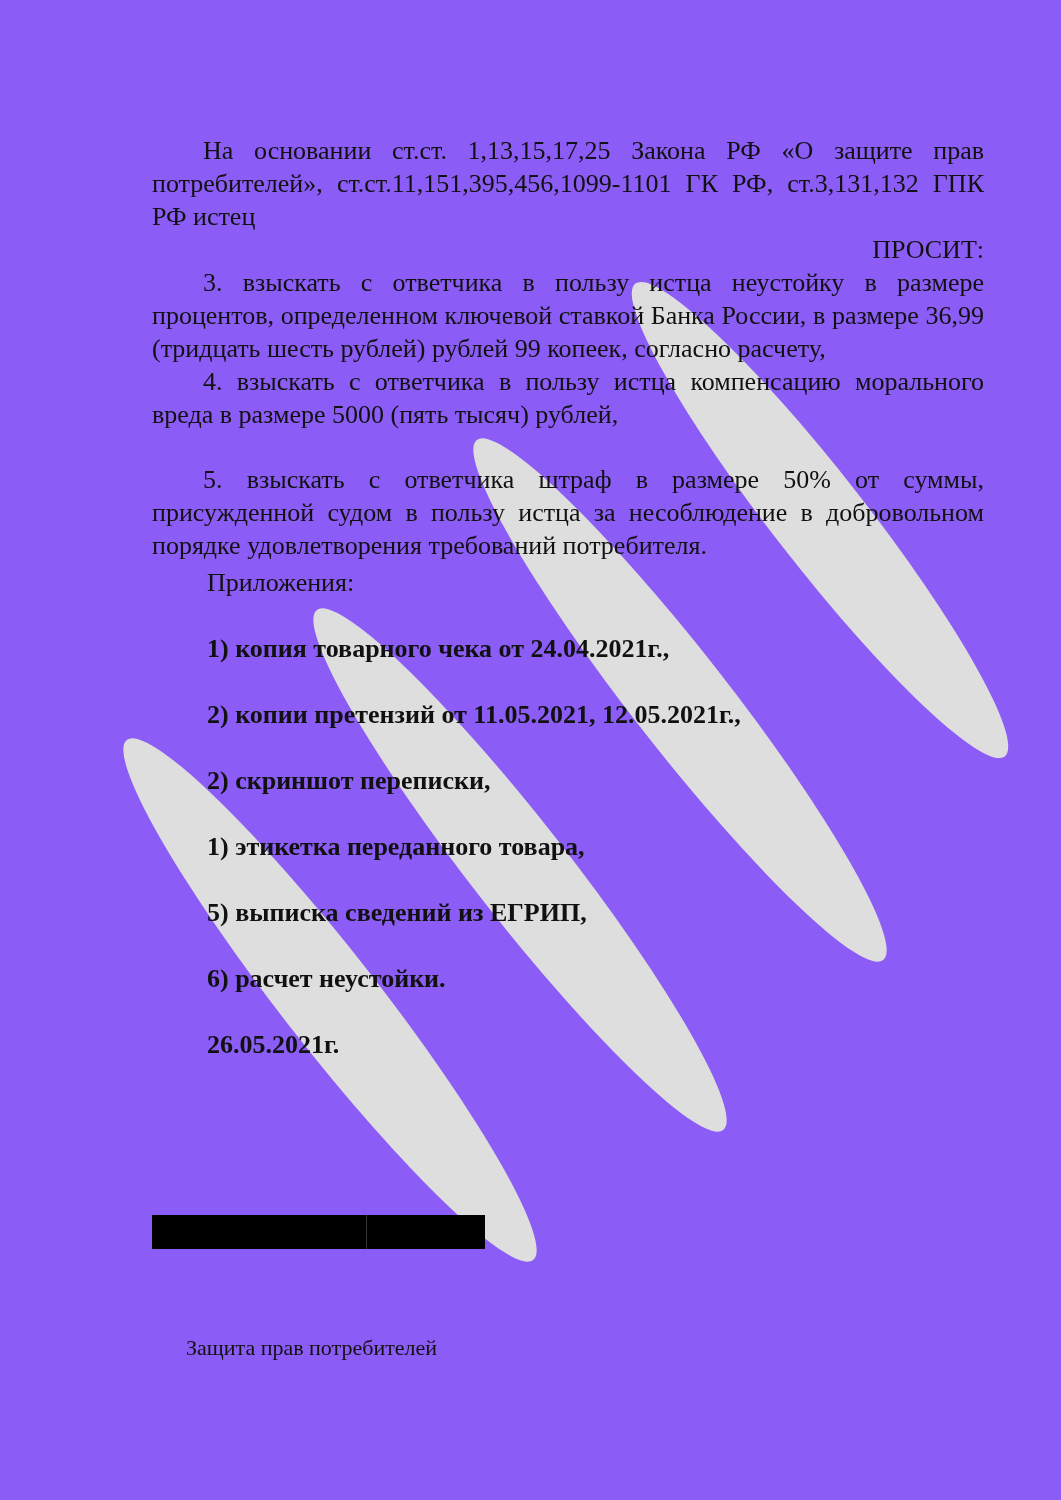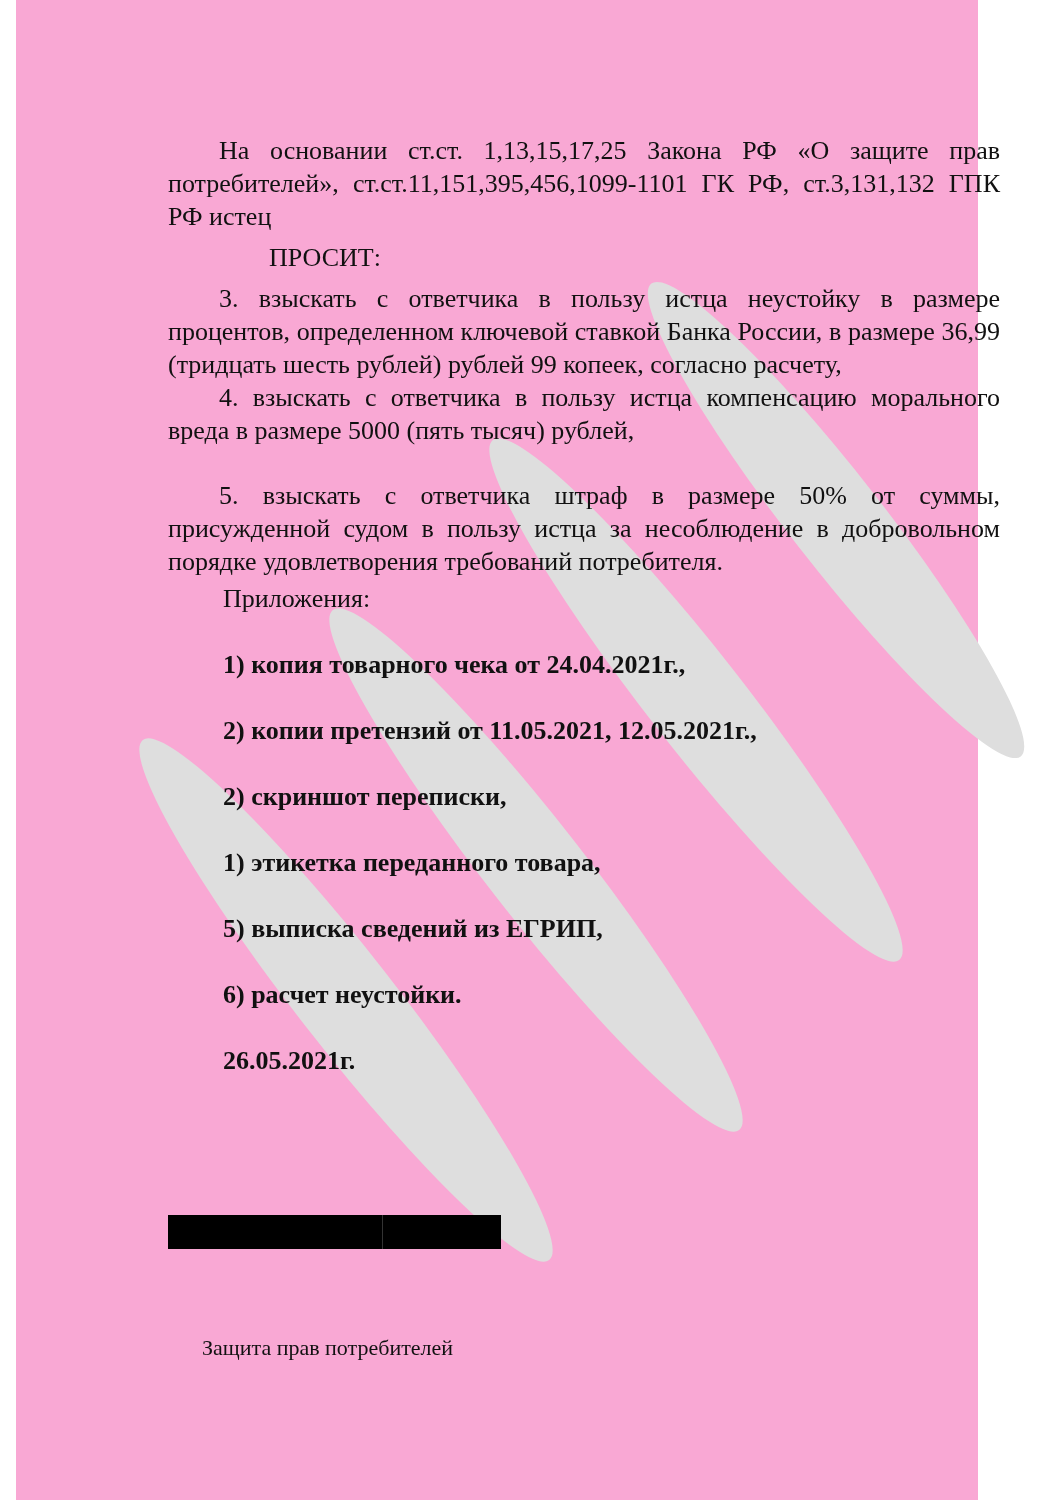--- a/index.html
+++ b/index.html
@@ -1,26 +1,26 @@
 <!DOCTYPE html>
 <html><head>
   <meta charset="utf-8">
   <style>
     html, body { margin: 0; padding: 0; background: #ffffff; }
     body { width: 1061px; height: 1500px; position: relative; overflow: hidden; }
-    .page { position: absolute; left: 16px; top: 0; width: 962px; height: 1500px; background: #f9a8d4; }
+    .page { position: absolute; left: 0; top: 0; width: 1061px; height: 1500px; background: #8b5cf6; }
     .watermark { position: absolute; left: 0; top: 0; width: 1061px; height: 1500px; z-index: 0; pointer-events: none; }
     .body-text {
       position: absolute; left: 152px; top: 134px; width: 832px;
       font-family: "Liberation Serif", serif; font-size: 26px; line-height: 33px;
       color: #111; z-index: 1;
     }
     .p { margin: 0; text-align: justify; text-align-last: left; }
     .indent { text-indent: 51px; }
-    .prosit { margin: 8px; padding-left: 93px; }
+    .prosit { margin: 0; padding-left: 93px; text-align: right; }
     .gap { height: 32px; }
     .att { margin: 4px; padding-left: 51px; }
     .att + .att { margin-top: 33px; font-weight: bold; }
     .redact { display: inline-block; background: #000; vertical-align: -6px; height: 29px; }
     .sig-redact { position: absolute; left: 152px; top: 1215px; height: 34px; z-index: 1; display: flex; }
     .sig-redact .a { width: 214px; height: 34px; background: #000; }
     .sig-redact .b { width: 118px; height: 34px; background: #000; border-left: 1px solid #333; }
     .footer {
       position: absolute; left: 152px; top: 1333px;
       font-family: "Liberation Serif", serif; font-size: 22px; line-height: 29px; color: #111; z-index: 1; margin-left: 34px;

